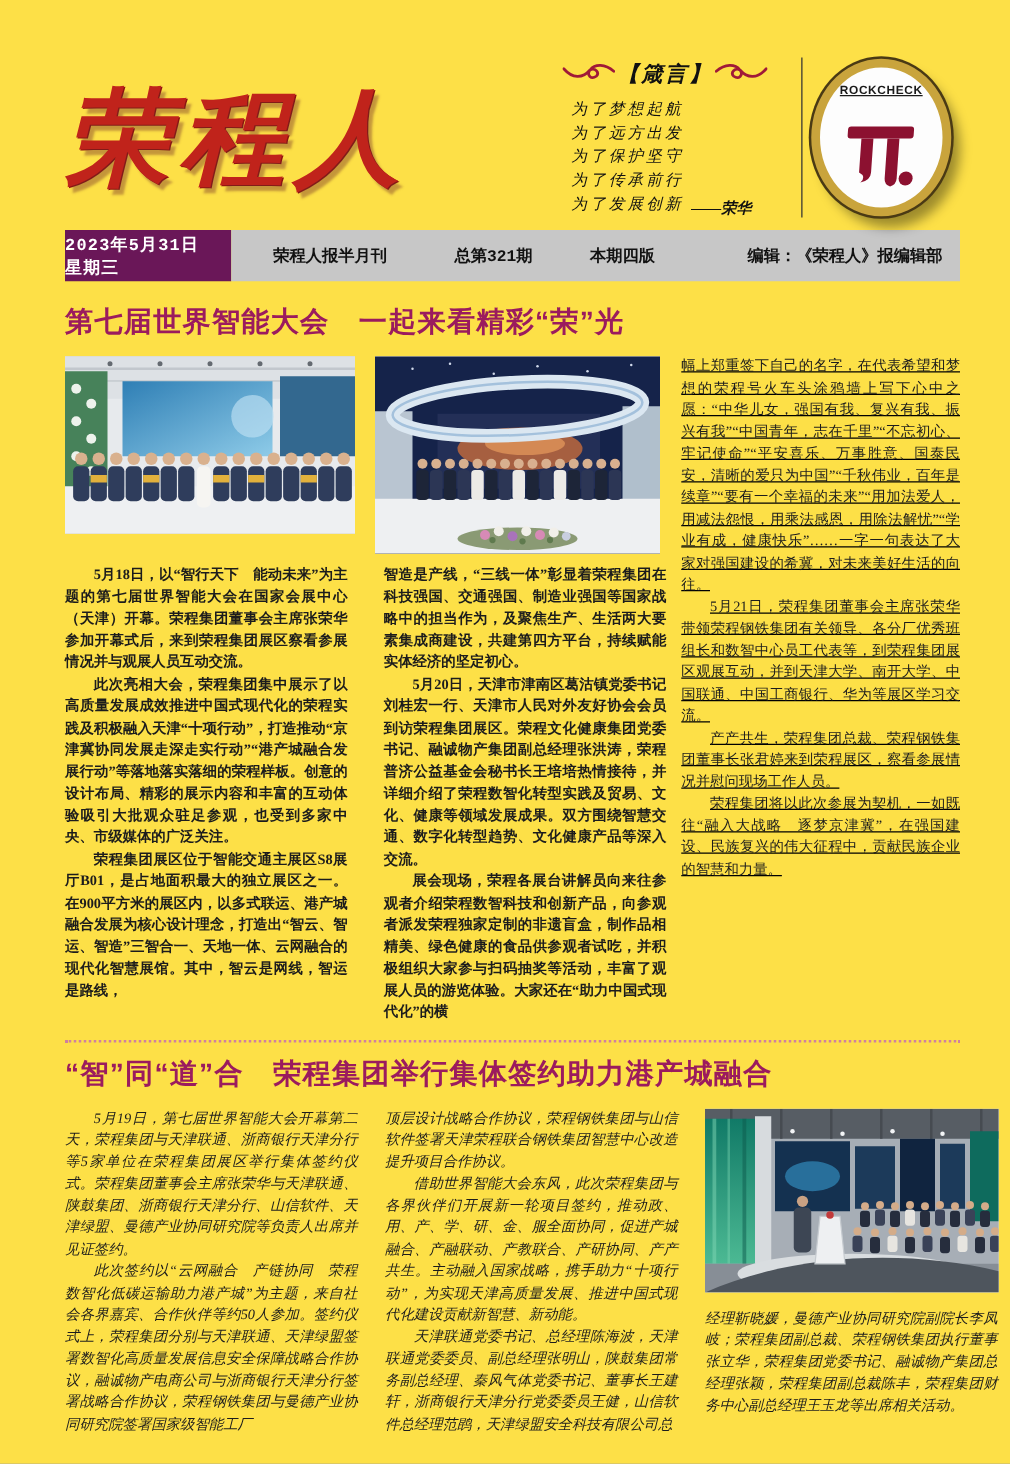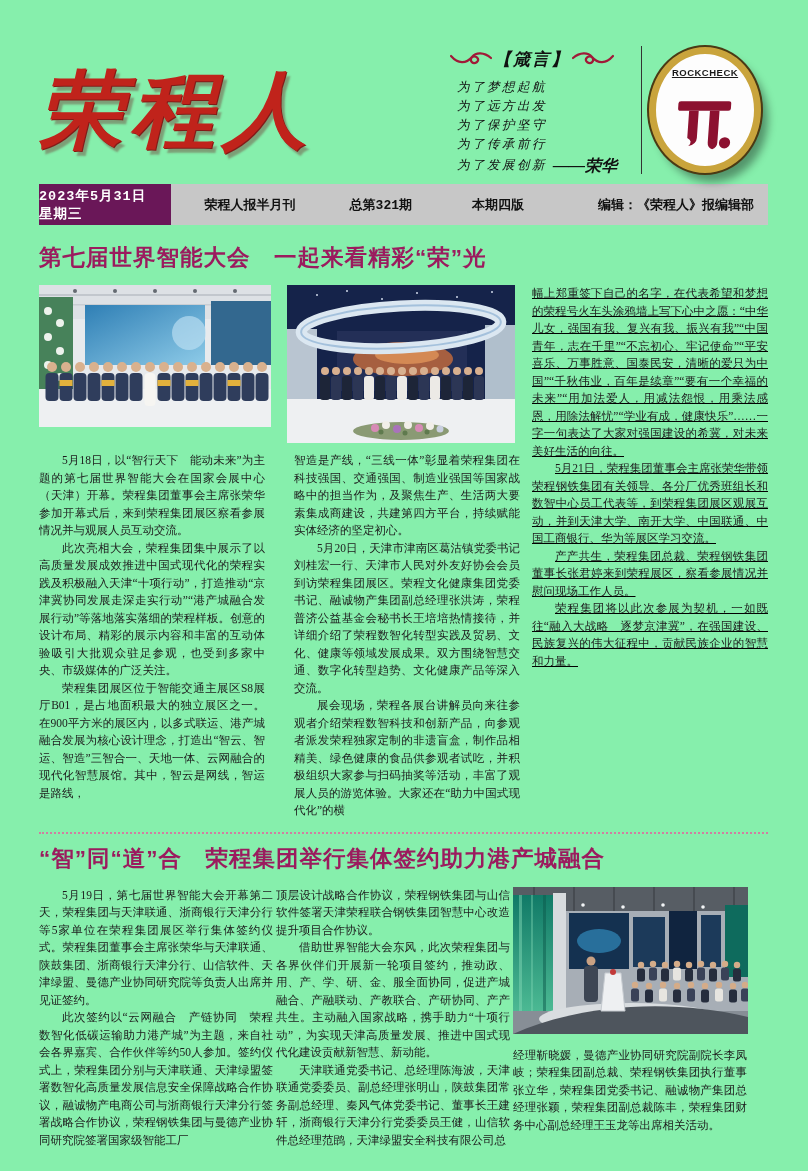--- a/index.html
+++ b/index.html
@@ -1,70 +1,70 @@
 <!DOCTYPE html>
 <html><head>
 <meta charset="utf-8">
 <style>
   html,body{margin:0;padding:0;background:#9a9a9a;}
   body{width:808px;height:1171px;overflow:hidden;background:#fff;position:relative;
        font-family:"Liberation Serif","DejaVu Serif",serif;}
-  .page{width:808px;height:1171px;background:#86efac;box-sizing:border-box;padding:46px 40px 0 39px;}
+  .page{width:808px;height:1171px;background:#fde047;box-sizing:border-box;padding:46px 40px 0 52px;}
 
   
   .header{display:flex;align-items:stretch;height:128px;}
   .masthead{flex:1;display:flex;align-items:center;}
   .masthead-title{
     font-size:84px;font-weight:bold;font-style:italic;color:#c0231b;line-height:1;
     letter-spacing:8px;white-space:nowrap;
     text-shadow:4px 5px 2px rgba(110,40,40,.40), 1px 1px 0 #8f1410;
     font-family:"DejaVu Serif","Liberation Serif",serif;}
   .motto{width:218px;padding-top:2px;}
   .motto-head{display:flex;align-items:center;justify-content:center;gap:2px;font-style:italic;}
   .motto-title{font-weight:bold;font-size:17px;color:#111;letter-spacing:2px;white-space:nowrap;}
   .motto-lines{margin-top:7px;padding-left:34px;}
   .motto-line{font-size:12.5px;color:#111;font-style:italic;letter-spacing:2.5px;line-height:19px;white-space:nowrap;}
   .motto-last{display:flex;align-items:flex-end;gap:6px;}
-  .motto-sign{font-size:16px;font-weight:bold;font-style:italic;color:#111;white-space:nowrap;transform:translateY(2px);}
+  .motto-sign{font-size:12px;font-weight:bold;font-style:italic;color:#111;white-space:nowrap;transform:translateY(2px);}
   .logo-wrap{width:126px;border-left:1.5px solid #333;display:flex;align-items:center;justify-content:center;}
   .logo{position:relative;width:98px;height:112px;background:#fdfdfd;border-radius:50%;
         border:7px solid #c9a43c;box-shadow:0 0 0 2px #4a3a14, 7px 9px 9px rgba(0,0,0,.38);
         display:flex;flex-direction:column;align-items:center;}
   .logo-brand{font-family:"Liberation Sans","DejaVu Sans",sans-serif;font-size:9.5px;font-weight:bold;
         color:#1a1a1a;letter-spacing:.5px;margin-top:13px;text-decoration:underline;}
   .logo-sym{flex:1;width:100%;display:flex;align-items:center;justify-content:center;}
 
   
   .datebar{display:flex;margin-top:10px;height:41px;font-family:Liberation Mono, monospace;}
   .datebox{background:#6a1758;color:#fff;font-weight:bold;font-size:13.5px;
            width:215px;display:flex;align-items:center;justify-content:center;letter-spacing:1px;}
   .graybar{flex:1;background:#c7c7c7;color:#111;font-weight:bold;font-size:13px;
            display:flex;align-items:center;gap:16px;padding:0 14px 0 34px;}
   .graybar span{white-space:nowrap;}
-  .gb-pub{margin-right:38px;} .gb-issue{margin-right:44px;} .gb-ed{margin-right:58px;}
+  .gb-pub{margin-right:38px;} .gb-issue{margin-right:30px;} .gb-ed{margin-right:58px;}
 
   
   .headline{font-family:"Liberation Sans","DejaVu Sans",sans-serif;font-weight:bold;
             font-size:22.5px;color:#9b1b5e;text-align:left;letter-spacing:1px;
             margin:17px 0 12px 0;white-space:nowrap;}
   .headline2{margin:9px 0 13px 0;}
 
   
   .a1{display:flex;gap:12px;}
   .a1-left{width:481px;}
   .photo-row{display:flex;gap:16px;align-items:flex-start;}
   .photo{overflow:hidden;background:#ccc;}
   .photo svg{display:block;}
   .ph1{width:232px;height:142px;}
   .ph2{width:228px;height:158px;}
   .ph3{width:235px;height:147px;margin-bottom:13px;}
-  .cols2{display:flex;gap:29px;margin-top:9px;}
+  .cols2{display:flex;gap:29px;margin-top:9px;font-weight:bold;}
   .col{flex:1;min-width:0;}
   .a1-right{width:235px;text-decoration:underline;}
-  .a2{display:flex;gap:3px;}
+  .a2{display:flex;gap:22px;font-style:italic;}
   .a2 .col{width:234px;flex:none;}
 
   .col p{margin:0;font-size:11.5px;line-height:17.5px;color:#1c1c1c;text-align:justify;}
   .col p.ind{text-indent:2em;}
 
   .dotted{border:0;border-top:2px dotted #cf7fa0;margin:12px 0 4px 0;}
 
 </style>
 </head>
 <body>

